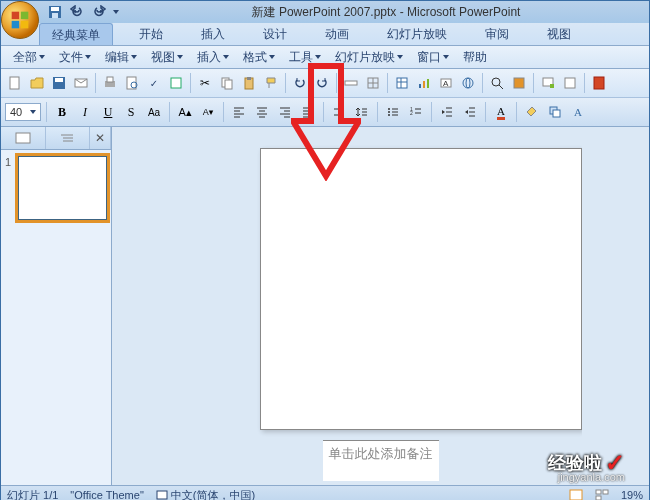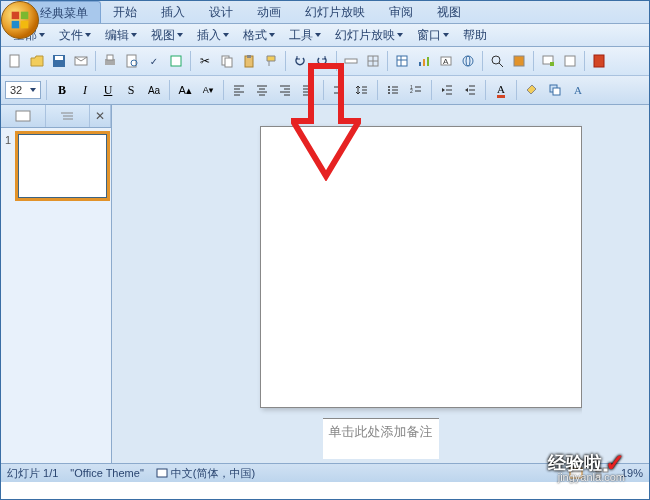--- a/index.html
+++ b/index.html
@@ -48,22 +48,23 @@
     flex: 1;
     text-align: center;
     color: #333;
     font-size: 12px;
   }
   .ribbon-tabs {
     height: 22px;
     background: linear-gradient(to bottom, #d9e7f6, #cde1f6);
     display: flex;
     align-items: stretch;
-    padding-left: 26px;
+    padding-left: 38px;
     border-bottom: 1px solid #8caacc;
+    gap: 14px;
   }
   .tab {
     padding: 0 12px;
     line-height: 22px;
     color: #2a4570;
     cursor: pointer;
   }
   .tab.active {
     background: #a8c8ec;
     border: 1px solid #7da5d4;
@@ -267,20 +268,43 @@
 
   <div class="office-orb">
     <svg viewBox="0 0 24 24">
       <rect x="2" y="2" width="9" height="9" fill="#d34625"></rect>
         <rect x="13" y="2" width="9" height="9" fill="#7cb82f"></rect>
       <rect x="2" y="13" width="9" height="9" fill="#1e8bcd"></rect>
         <rect x="13" y="13" width="9" height="9" fill="#f2b90f"></rect>
     </svg>
   </div>
 
+  <div class="titlebar">
+    <div class="qat">
+      <span class="icon">
+        <svg width="14" height="14" viewBox="0 0 14 14">
+            <rect x="1" y="1" width="12" height="12" fill="#3a6ea5"></rect>
+            <rect x="3" y="2" width="8" height="4" fill="#fff"></rect>
+            <rect x="4" y="8" width="6" height="5" fill="#cde1f6"></rect>
+          </svg>
+      </span>
+      <span class="icon">
+        <svg width="14" height="14" viewBox="0 0 14 14">
+            <path d="M9 3 A4 4 0 1 1 5 3 L5 1 L1 4 L5 7 L5 5 A2 2 0 1 0 9 5" fill="none" stroke="#2a4570" stroke-width="1.5"></path>
+          </svg>
+      </span>
+      <span class="icon">
+        <svg width="14" height="14" viewBox="0 0 14 14">
+            <path d="M5 3 A4 4 0 1 0 9 3 L9 1 L13 4 L9 7 L9 5 A2 2 0 1 1 5 5" fill="none" stroke="#2a4570" stroke-width="1.5"></path>
+          </svg>
+      </span>
+      <span class="caret"></span>
+    </div>
+    <div class="title-text">新建 PowerPoint 2007.pptx - Microsoft PowerPoint</div>
+  </div>
 
   <div class="ribbon-tabs">
     <div class="tab active">经典菜单</div>
     <div class="tab">开始</div>
     <div class="tab">插入</div>
     <div class="tab">设计</div>
     <div class="tab">动画</div>
     <div class="tab">幻灯片放映</div>
     <div class="tab">审阅</div>
     <div class="tab">视图</div>
@@ -473,21 +497,21 @@
     <div class="sep"></div>
     <div class="tbtn">
         <svg width="14" height="14">
           <rect x="2" y="1" width="10" height="12" fill="#d34625" stroke="#a02010"></rect>
         </svg>
       </div>
   </div>
 
   <div class="toolbar2">
     <div class="fontsize-box">
-        <span>32</span>
+        <span>40</span>
         <span class="caret"></span>
       </div>
     <div class="sep"></div>
     <div class="tbtn">
         <b style="font-size:12px;font-family:serif">B</b>
       </div>
     <div class="tbtn">
         <i style="font-size:12px;font-family:serif">I</i>
       </div>
     <div class="tbtn">

